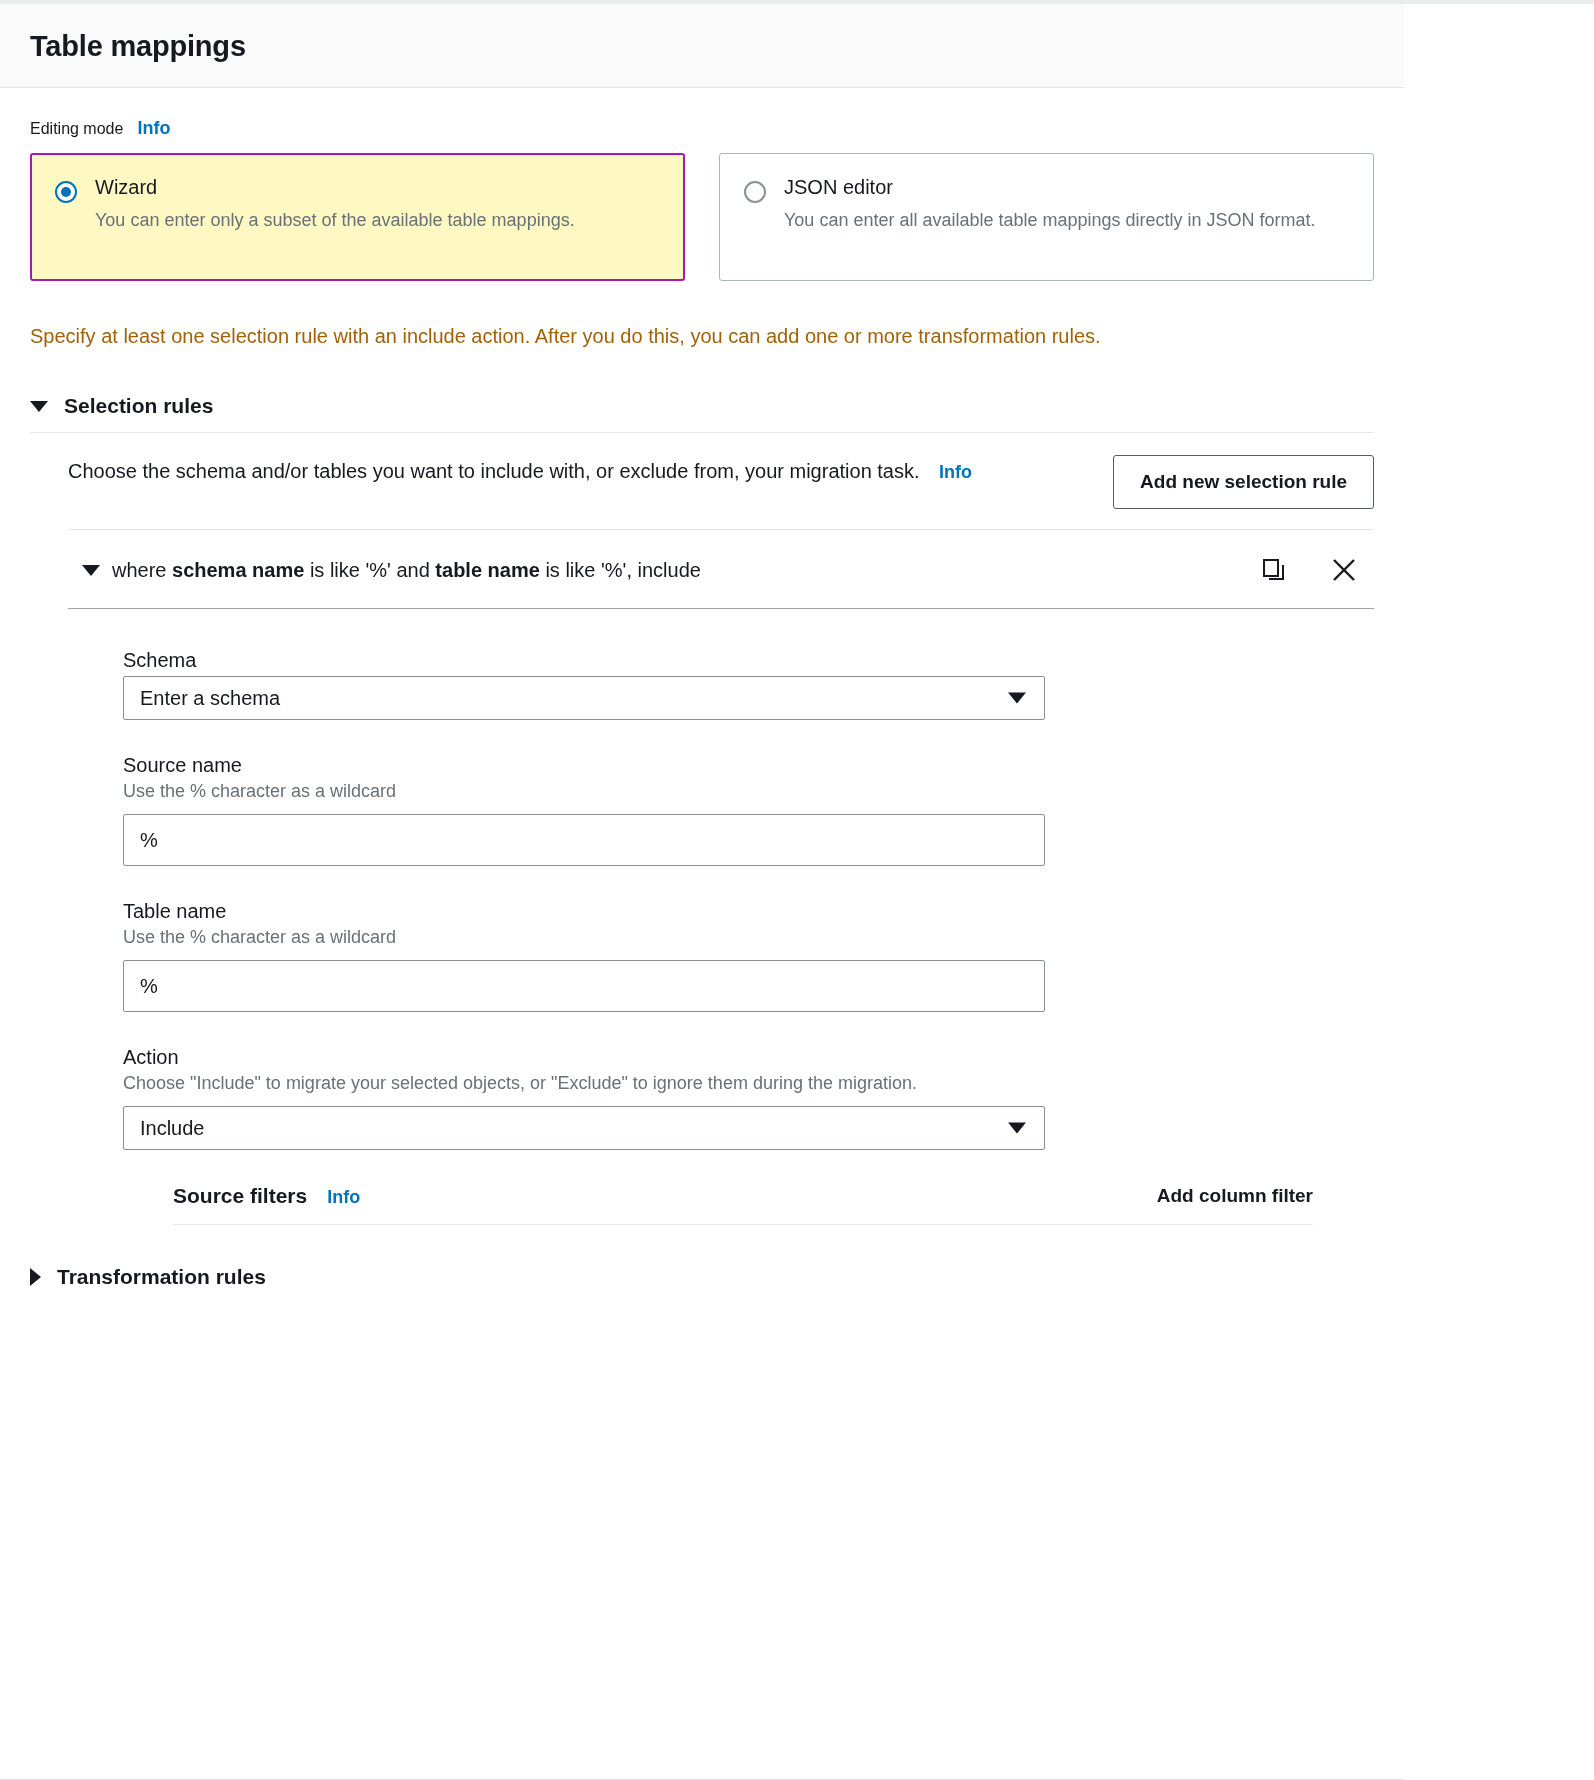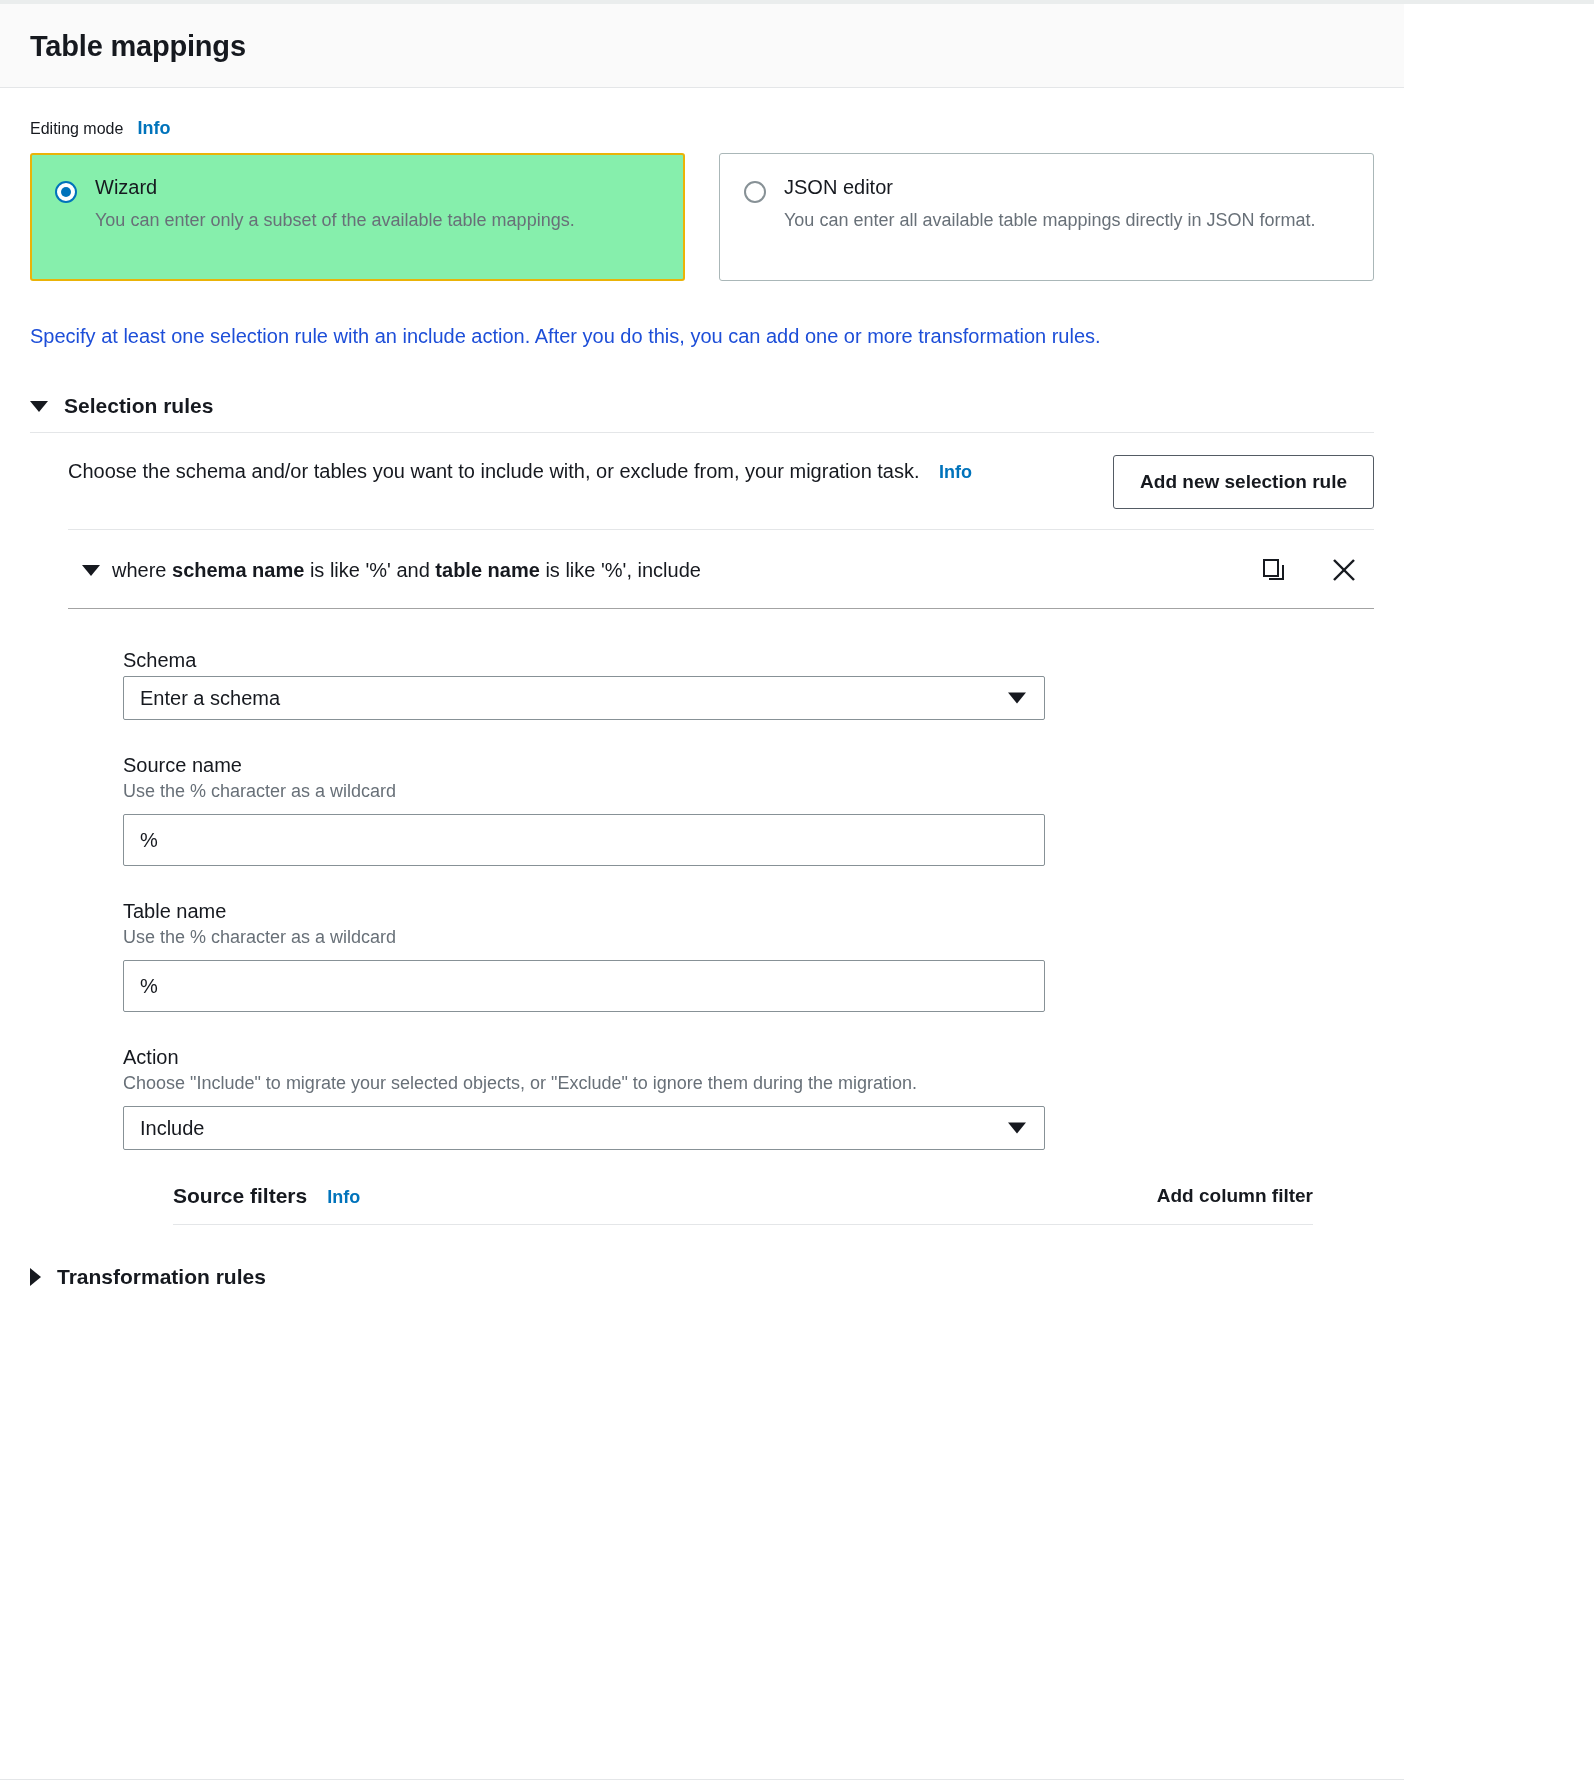--- a/index.html
+++ b/index.html
@@ -69,22 +69,22 @@
     border-radius: 3px;
     padding: 22px 22px 22px 24px;
     display: flex;
     gap: 18px;
     align-items: flex-start;
     background: #ffffff;
     cursor: pointer;
     min-height: 128px;
   }
   .tile.selected {
-    border: 2px solid #eab308;
-    background: #86efac;
+    border: 2px solid #a21caf;
+    background: #fef9c3;
     padding: 21px 21px 30px 23px;
   }
   .radio {
     width: 22px;
     height: 22px;
     border-radius: 50%;
     border: 2px solid #879196;
     background: #fff;
     flex: 0 0 auto;
     margin-top: 5px;
@@ -109,21 +109,21 @@
   }
   .tile-desc {
     font-size: 18px;
     color: #687078;
     line-height: 1.5;
   }
   
   .instruction {
     font-size: 20px;
     line-height: 1.55;
-    color: #1d4ed8;
+    color: #a16207;
     margin: 40px 0 0 0;
     max-width: 1310px;
   }
   
   .section {
     margin-top: 42px;
   }
   .section-head {
     display: flex;
     align-items: center;

